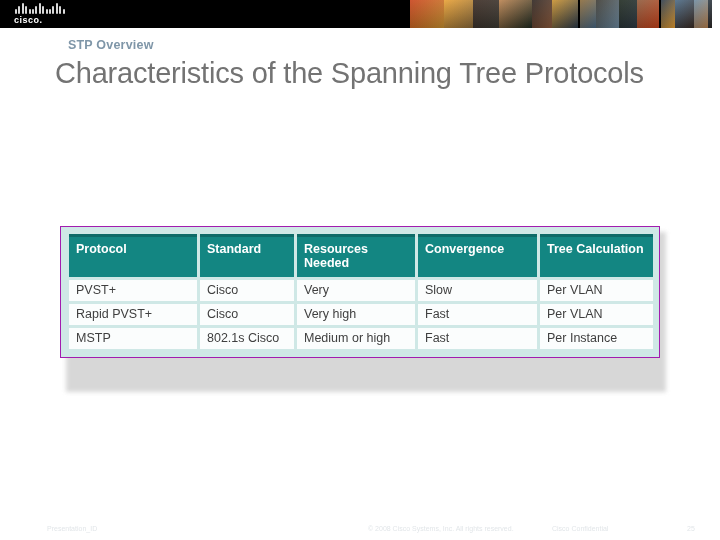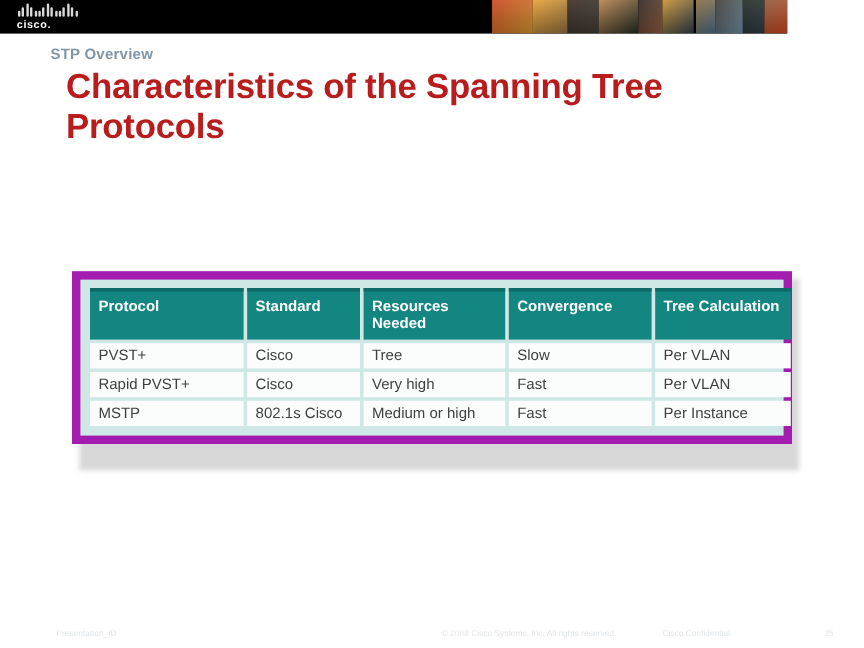--- a/index.html
+++ b/index.html
@@ -16,21 +16,21 @@
     position: relative;
     width: 720px;
     height: 540px;
     background: #ffffff;
   }
 
   
   .topbar {
     position: absolute;
     top: 0; left: 0;
-    width: 656px;
+    width: 712px;
     height: 28px;
     background: #000000;
     overflow: hidden;
   }
 
   .cisco-logo {
     position: absolute;
     left: 14px;
     top: 3px;
     width: 54px;
@@ -78,36 +78,36 @@
     content: "";
     position: absolute;
     inset: 0;
     background: linear-gradient(to bottom, rgba(255,255,255,0.10), rgba(0,0,0,0.22));
   }
   .ph-sep { width: 2px; height: 28px; background: #000; }
 
   
   .eyebrow {
     position: absolute;
-    left: 42px;
+    left: 68px;
     top: 38px;
     font-size: 12.5px;
     font-weight: 700;
     color: #7f96a8;
     letter-spacing: 0.2px;
   }
   .title {
     position: absolute;
     left: 55px;
     top: 57px;
     width: 620px;
     font-size: 29px;
-    font-weight: 700;
+    font-weight: 400;
     line-height: 33px;
-    color: #b91c1c;
+    color: #737373;
     letter-spacing: -0.2px;
   }
 
   
   .table-wrap {
     position: absolute;
     left: 60px;
     top: 226px;
     width: 600px;
   }
@@ -118,21 +118,21 @@
     width: 600px;
     height: 160px;
     background: #b8b8b8;
     opacity: 0.55;
     filter: blur(2px);
   }
   .table-frame {
     position: relative;
     background: #cfe8e6;
     padding: 4px 5px 5px 5px;
-    border: 7px solid #a21caf;
+    border: 1px solid #a21caf;
   }
   table.stp {
     width: 100%;
     border-collapse: separate;
     border-spacing: 3px 3px;
     table-layout: fixed;
   }
   table.stp th {
     background: #138682;
     color: #ffffff;
@@ -241,21 +241,21 @@
               <th class="c1">Standard</th>
               <th class="c2">Resources Needed</th>
               <th class="c3">Convergence</th>
               <th class="c4">Tree Calculation</th>
             </tr>
         </thead>
         <tbody id="body-rows">
             <tr>
               <td class="c0">PVST+</td>
               <td class="c1">Cisco</td>
-              <td class="c2">Tree</td>
+              <td class="c2">Very</td>
               <td class="c3">Slow</td>
               <td class="c4">Per VLAN</td>
             </tr>
             <tr>
               <td class="c0">Rapid PVST+</td>
               <td class="c1">Cisco</td>
               <td class="c2">Very high</td>
               <td class="c3">Fast</td>
               <td class="c4">Per VLAN</td>
             </tr>

